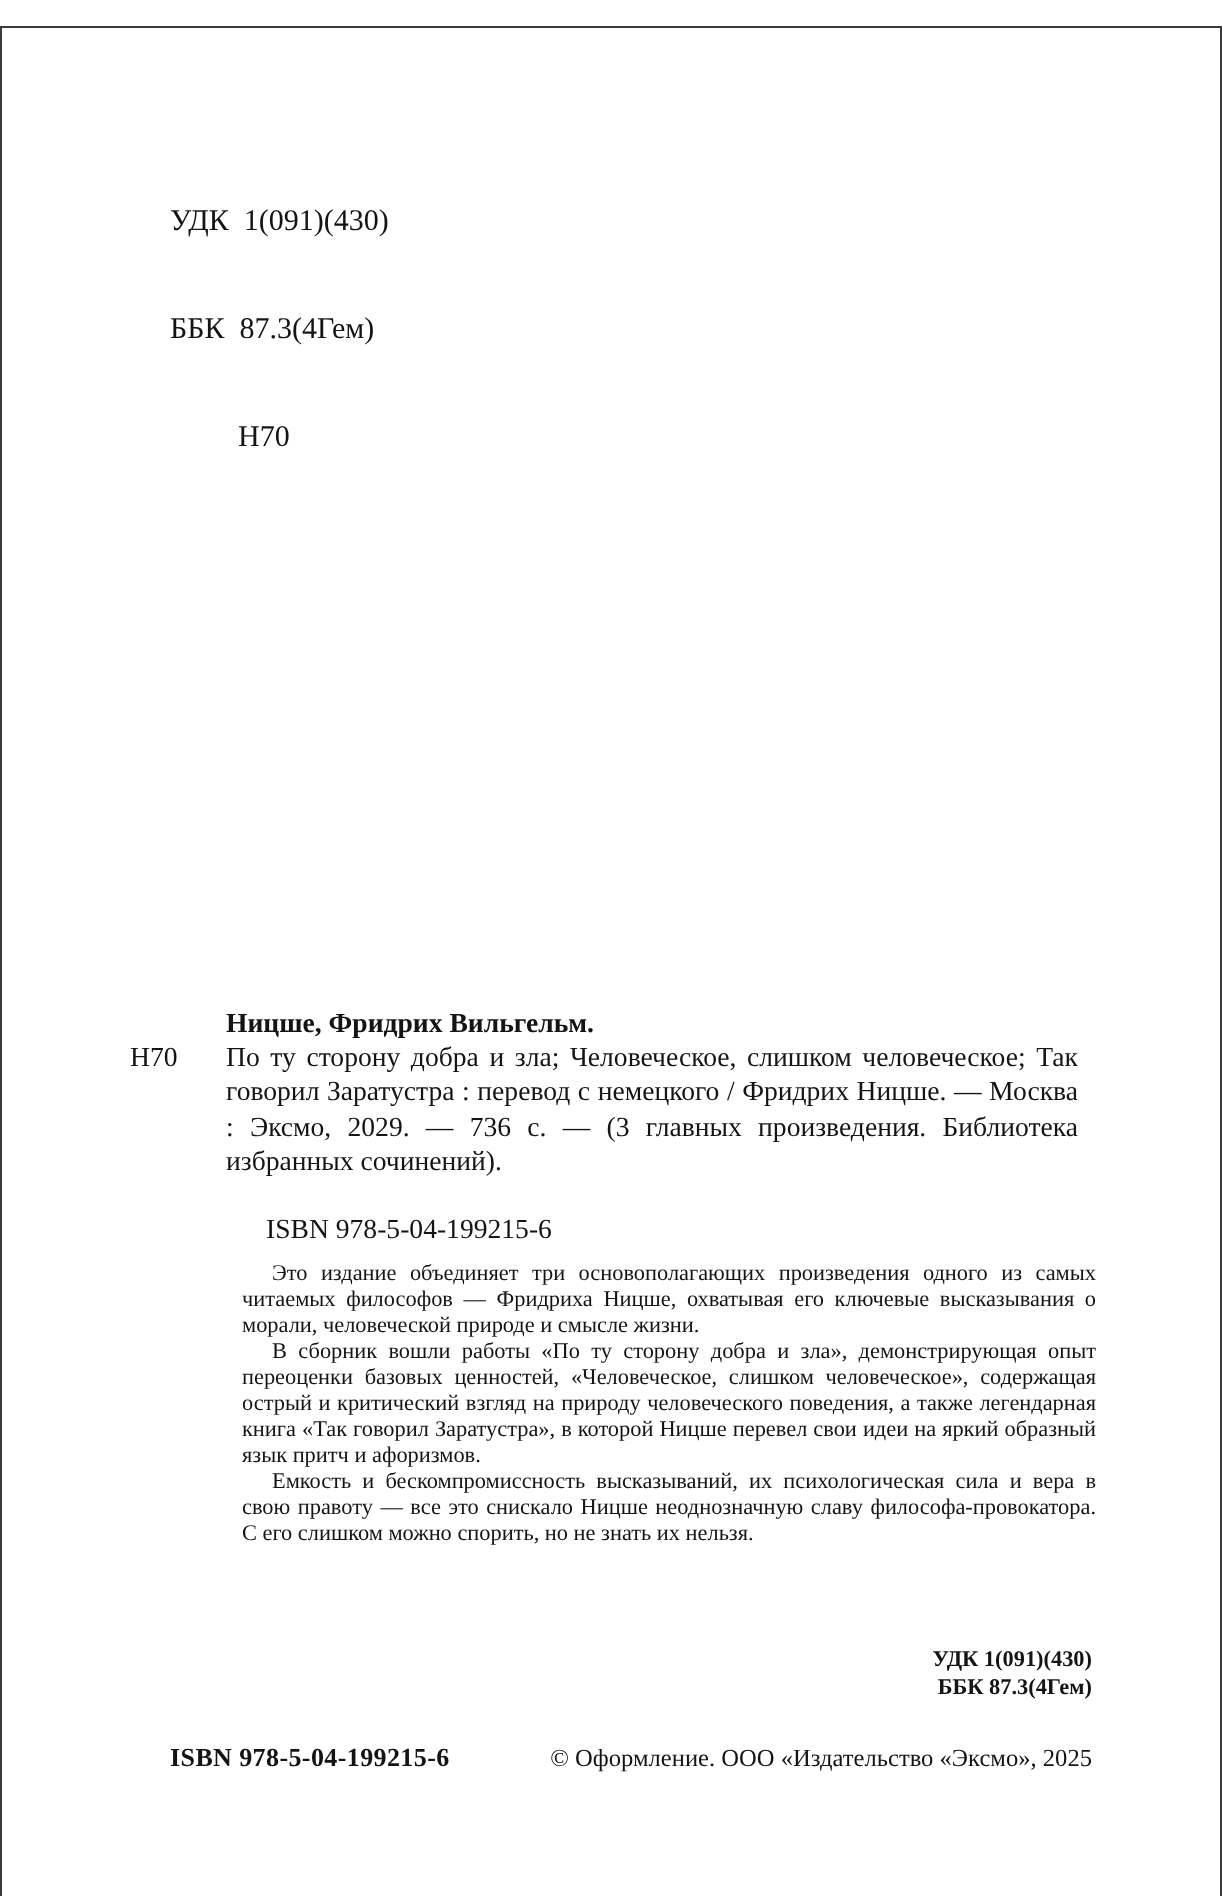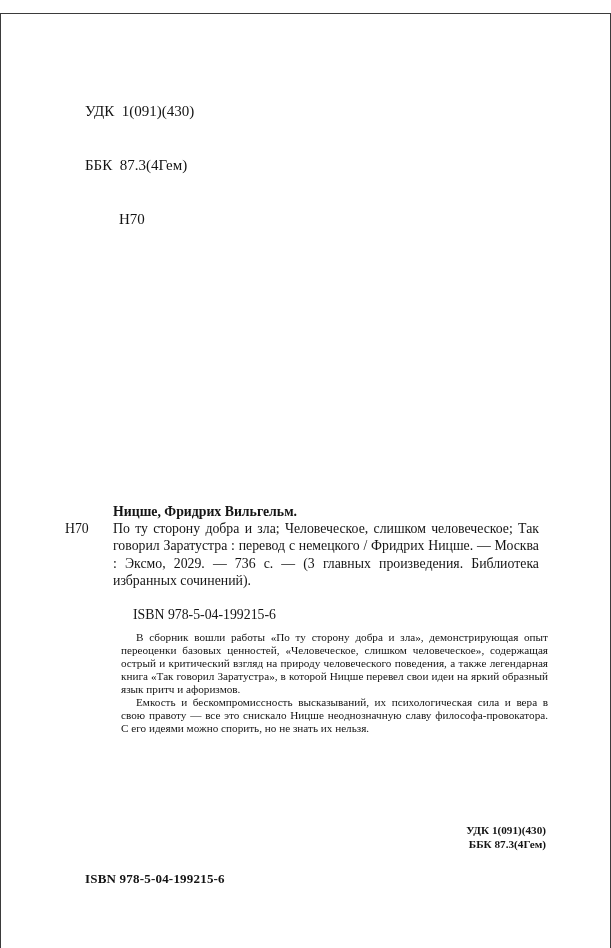--- a/index.html
+++ b/index.html
@@ -121,26 +121,28 @@
   <div class="catalog-card">
     <div class="author-line">Ницше, Фридрих Вильгельм.</div>
     <div class="entry-row">
       <span class="entry-code">Н70</span>
       <p class="entry-text">По ту сторону добра и зла; Человеческое, слишком человеческое; Так говорил Заратустра : перевод с немецкого  /  Фридрих Ницше. — Москва : Эксмо, 2029. — 736 с. — (3 главных произведения. Библиотека избранных сочинений).</p>
     </div>
     <div class="isbn-mid">ISBN 978-5-04-199215-6</div>
   </div>
 
   <div class="annotation">
+    <p>Это издание объединяет три основополагающих произведения одного из самых читаемых философов — Фридриха Ницше, охватывая его ключевые высказывания о морали, человеческой природе и смысле жизни.</p>
     <p>В сборник вошли работы «По ту сторону добра и зла», демонстрирующая опыт переоценки базовых ценностей, «Человеческое, слишком человеческое», содержащая острый и критический взгляд на природу человеческого поведения, а также легендарная книга «Так говорил Заратустра», в которой Ницше перевел свои идеи на яркий образный язык притч и афоризмов.</p>
-    <p>Емкость и бескомпромиссность высказываний, их психологическая сила и вера в свою правоту — все это снискало Ницше неоднозначную славу философа-провокатора. С его идеями можно спорить, но не знать их нельзя.</p>
+    <p>Емкость и бескомпромиссность высказываний, их психологическая сила и вера в свою правоту — все это снискало Ницше неоднозначную славу философа-провокатора. С его слишком можно спорить, но не знать их нельзя.</p>
   </div>
 
   <div class="footer-codes">
     <div>УДК 1(091)(430)</div>
     <div>ББК 87.3(4Гем)</div>
   </div>
 
   <div class="bottom-row">
     <span class="isbn-bottom">ISBN 978-5-04-199215-6</span>
+    <span class="copyright-line">© Оформление. ООО «Издательство «Эксмо», 2025</span>
   </div>
 
 </div>
 
 </body></html>

